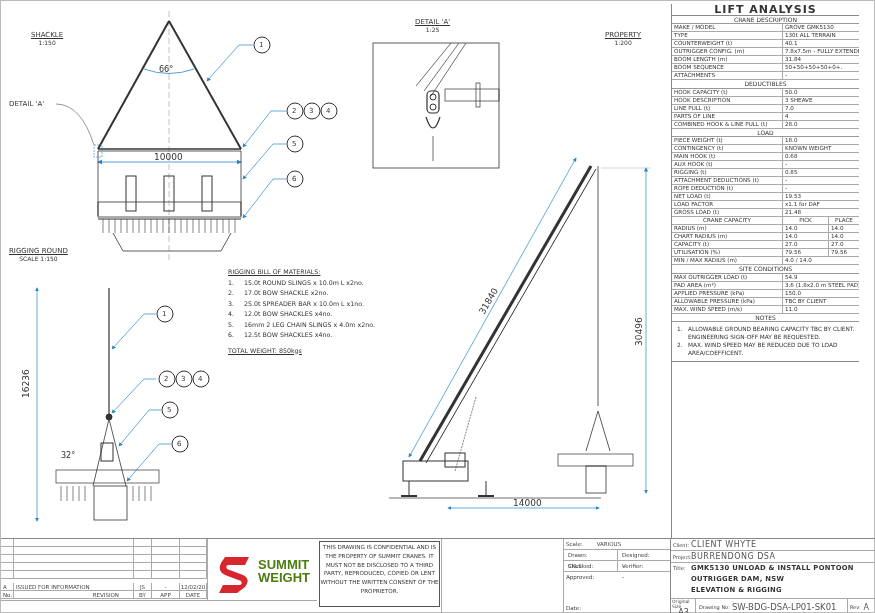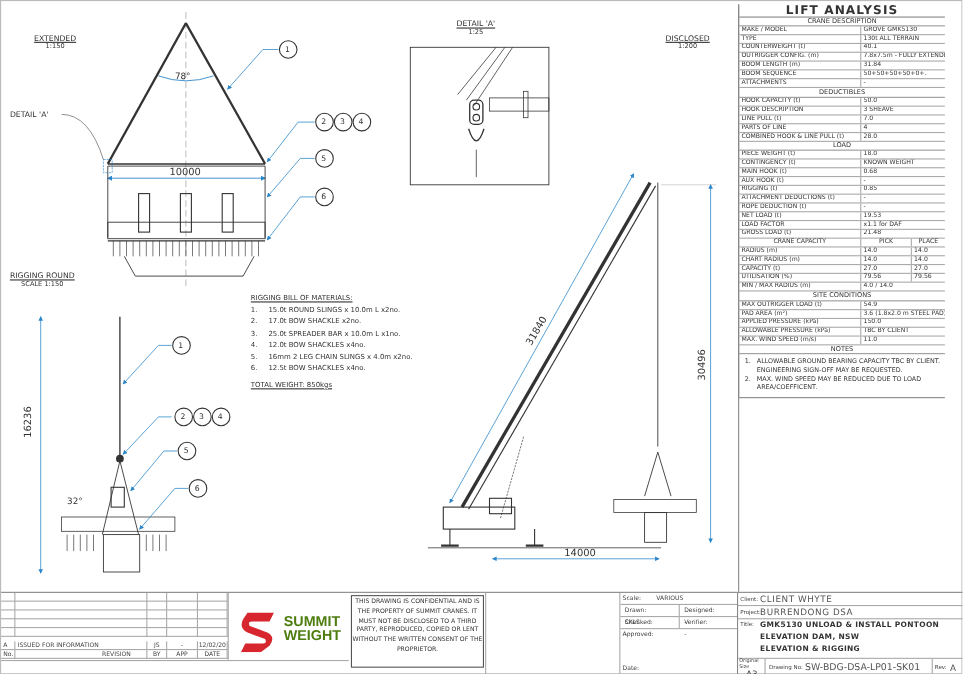--- a/index.html
+++ b/index.html
@@ -194,52 +194,52 @@
         <path d="M585,450 L597,410 L609,450" stroke-width="0.8"></path>
         <rect x="557" y="453" width="75" height="12" stroke-width="0.7"></rect>
         <rect x="585" y="465" width="20" height="27" stroke-width="0.8"></rect>
         <line x1="645" y1="167" x2="645" y2="492" stroke="#2a86c9" stroke-width="0.7" marker-start="url(#arrs)" marker-end="url(#arr)"></line>
         <line x1="600" y1="167" x2="650" y2="167" stroke="#999" stroke-width="0.4"></line>
         <line x1="447" y1="507" x2="598" y2="507" stroke="#2a86c9" stroke-width="0.7" marker-start="url(#arrs)" marker-end="url(#arr)"></line>
       </g>
     </svg>
 
     <div class="lbl" style="left:30px; top:30px;">
-      <span class="title">EXTENDED</span>
+      <span class="title">SHACKLE</span>
       <span class="scale">1:150</span>
     </div>
     <div class="lbl" style="left:8px; top:246px;">
       <span class="title">RIGGING ROUND</span>
       <span class="scale">SCALE 1:150</span>
     </div>
     <div class="lbl" style="left:414px; top:17px;">
       <span class="title">DETAIL 'A'</span>
       <span class="scale">1:25</span>
     </div>
     <div class="lbl" style="left:604px; top:30px;">
-      <span class="title">DISCLOSED</span>
+      <span class="title">PROPERTY</span>
       <span class="scale">1:200</span>
     </div>
     <div class="lbl" style="left:8px; top:99px;">DETAIL 'A'</div>
 
     <div class="lbl" style="left:258px; top:40px;">1</div>
     <div class="lbl" style="left:291px; top:106px;">2</div>
     <div class="lbl" style="left:308px; top:106px;">3</div>
     <div class="lbl" style="left:325px; top:106px;">4</div>
     <div class="lbl" style="left:291px; top:139px;">5</div>
     <div class="lbl" style="left:291px; top:174px;">6</div>
 
     <div class="lbl" style="left:161px; top:309px;">1</div>
     <div class="lbl" style="left:163px; top:374px;">2</div>
     <div class="lbl" style="left:180px; top:374px;">3</div>
     <div class="lbl" style="left:197px; top:374px;">4</div>
     <div class="lbl" style="left:166px; top:405px;">5</div>
     <div class="lbl" style="left:176px; top:439px;">6</div>
 
-    <div class="dim" style="left:158px; top:64px; font-size:8px;">78°</div>
+    <div class="dim" style="left:158px; top:64px; font-size:8px;">66°</div>
     <div class="dim" style="left:153px; top:151px;">10000</div>
     <div class="dim" style="left:20px; top:397px; transform:rotate(-90deg); transform-origin:left top;">16236</div>
     <div class="dim" style="left:60px; top:450px; font-size:8px;">32°</div>
     <div class="dim" style="left:476px; top:310px; transform:rotate(-60deg); transform-origin:left top;">31840</div>
     <div class="dim" style="left:633px; top:345px; transform:rotate(-90deg); transform-origin:left top;">30496</div>
     <div class="dim" style="left:512px; top:497px;">14000</div>
 
     <div class="bom">
       <div class="hdr">RIGGING BILL OF MATERIALS:</div>
       <div class="row">
@@ -537,21 +537,21 @@
           <span class="pv">CLIENT WHYTE</span>
         </div>
       <div class="pr" style="top:12px;height:12px;">
           <span class="pk">Project:</span>
           <span class="pv">BURRENDONG DSA</span>
         </div>
       <div class="pr" style="top:24px;height:36px;align-items:flex-start;">
         <span class="pk" style="padding-top:2px;">Title:</span>
         <div>
           <div class="tv">GMK5130 UNLOAD &amp; INSTALL PONTOON</div>
-          <div class="tv">ELEVATION DAM, NSW</div>
+          <div class="tv">OUTRIGGER DAM, NSW</div>
           <div class="tv">ELEVATION &amp; RIGGING</div>
         </div>
       </div>
       <div class="pr" style="top:60px;height:16px;border-bottom:none;">
         <div style="width:25px;border-right:1px solid #aaa;height:16px;padding-left:1px;">
           <div style="font-size:4.5px;">Original Size</div>
           <div style="font-size:8px;text-align:center;line-height:8px;">A3</div>
         </div>
         <span style="padding-left:3px;font-size:5px;">Drawing No:</span>
         <span style="padding-left:2px;font-size:8.5px;color:#555;width:118px;border-right:1px solid #aaa;line-height:16px;">SW-BDG-DSA-LP01-SK01</span>

